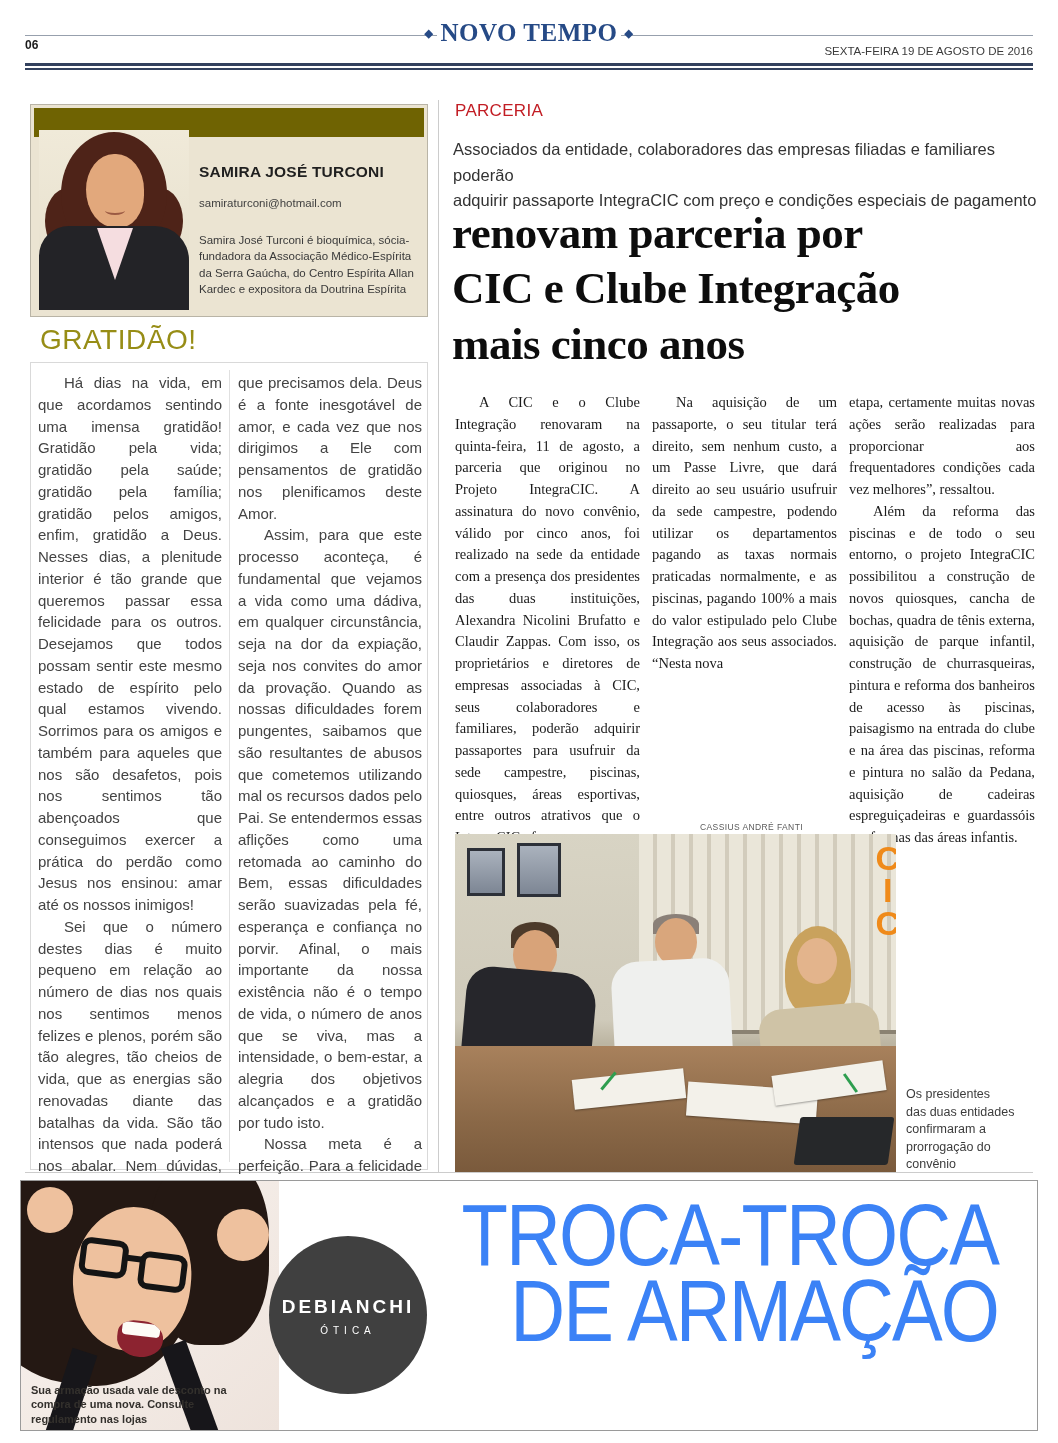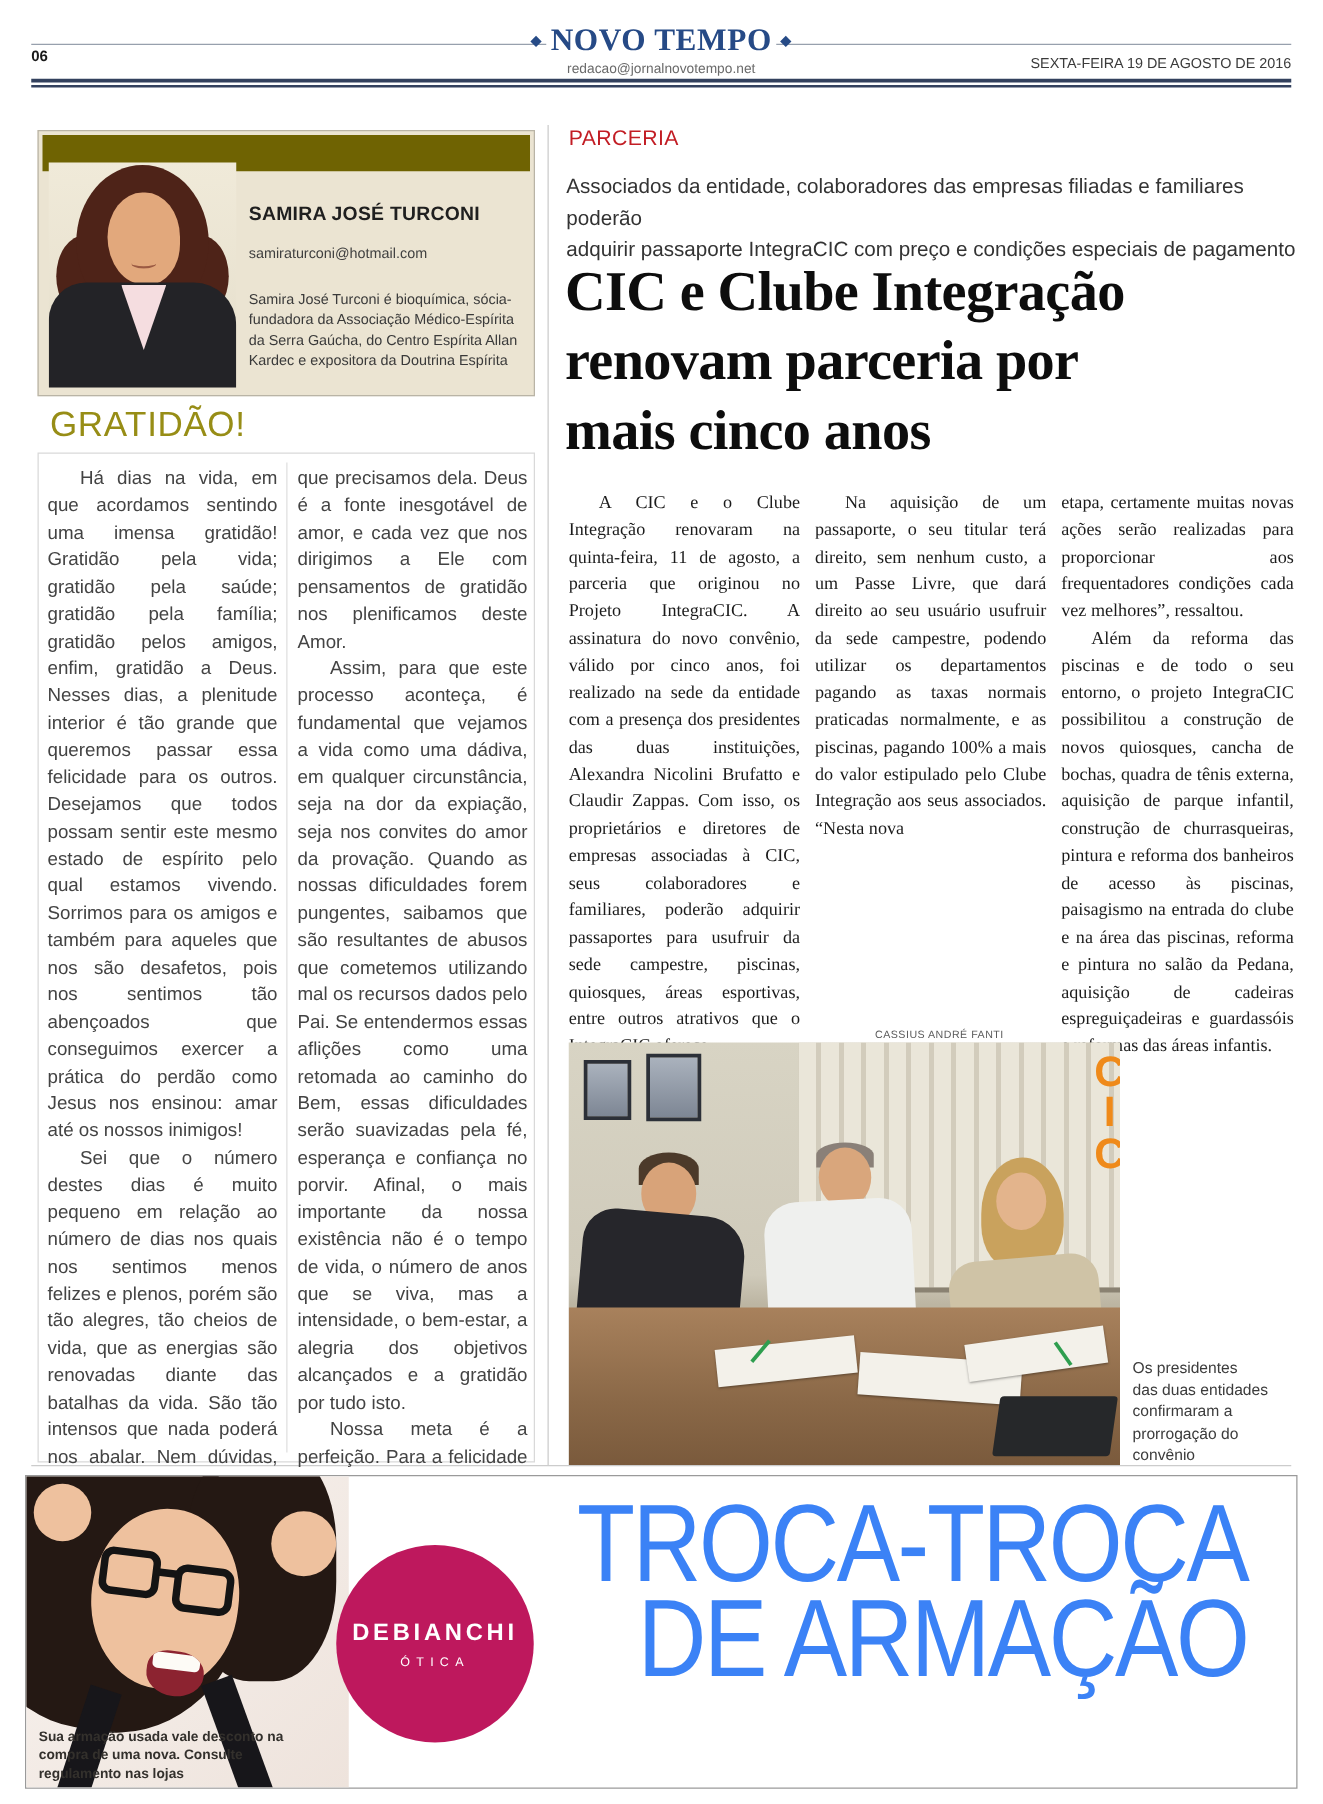--- a/index.html
+++ b/index.html
@@ -138,21 +138,21 @@
   .aw-lens { position: absolute; width: 48px; height: 38px; border: 6px solid #141414; border-radius: 10px; }
   .lensL { left: 0; top: 0; } .lensR { left: 60px; top: 7px; }
   .aw-bridge { position: absolute; left: 45px; top: 13px; width: 18px; height: 6px; background: #141414; }
   .aw-mouth { position: absolute; left: 96px; top: 140px; width: 46px; height: 36px;
     background: #8c2330; border-radius: 45% 55% 60% 60%; transform: rotate(7deg); overflow: hidden; }
   .aw-teeth { position: absolute; left: 4px; top: 2px; width: 38px; height: 13px; background: #fdfbf6; border-radius: 4px; }
   .aw-strap { position: absolute; width: 26px; height: 110px; background: #17161a; }
   .strap1 { left: 34px; top: 168px; transform: rotate(18deg); }
   .strap2 { left: 158px; top: 160px; transform: rotate(-20deg); }
   .ad-circle { position: absolute; left: 248px; top: 55px; width: 158px; height: 158px;
-    background: #be185d; border-radius: 50%; text-align: center; }
+    background: #404040; border-radius: 50%; text-align: center; }
   .ad-brand { margin-top: 60px; color: #ffffff; font-size: 19px; font-weight: bold; letter-spacing: 3px; }
   .ad-brand-sub { color: #ffffff; font-size: 10px; letter-spacing: 5px; margin-top: 7px; }
   .ad-headline { position: absolute; left: 392px; top: 12px; width: 600px; text-align: right;
     color: #3b82f6; font-weight: normal; }
   .ad-headline .line { font-size: 80px; line-height: 76px; letter-spacing: -2px;
     transform: scale(.95, 1.1); transform-origin: center top; white-space: nowrap; }
   .ad-address { position: absolute; right: 14px; top: 176px; text-align: right; color: #1a1a1a; }
   .ad-city { font-size: 16px; font-weight: bold; letter-spacing: 1px; }
   .ad-street { font-size: 14px; margin-top: 1px; }
   .ad-phone { font-weight: bold; font-size: 17px; }
@@ -163,21 +163,20 @@
 </head>
 <body>
 
 <div id="page">
 
   <div class="rule-left"></div>
   <div class="rule-right"></div>
   <div class="masthead">
     <span class="diamond">◆</span><span>NOVO TEMPO</span><span class="diamond">◆</span>
   </div>
-  <div class="header-email">redacao@jornalnovotempo.net</div>
   <div class="page-number">06</div>
   <div class="header-date">SEXTA-FEIRA 19 DE AGOSTO DE 2016</div>
   <div class="double-rule"></div>
   <div class="v-sep"></div>
   <div class="h-sep"></div>
 
   <div class="author-box">
     <div class="author-bar"></div>
     <div class="author-photo">
       <div class="ap-curl-l"></div>
@@ -204,22 +203,22 @@
   <div class="lcol lcol2">
     <p class="noindent">que precisamos dela. Deus é a fonte inesgotável de amor, e cada vez que nos dirigimos a Ele com pensamentos de gratidão nos plenificamos deste Amor.</p>
     <p>Assim, para que este processo aconteça, é fundamental que vejamos a vida como uma dádiva, em qualquer circunstância, seja na dor da expiação, seja nos convites do amor da provação. Quando as nossas dificuldades forem pungentes, saibamos que são resultantes de abusos que cometemos utilizando mal os recursos dados pelo Pai. Se entendermos essas aflições como uma retomada ao caminho do Bem, essas dificuldades serão suavizadas pela fé, esperança e confiança no porvir. Afinal, o mais importante da nossa existência não é o tempo de vida, o número de anos que se viva, mas a intensidade, o bem-estar, a alegria dos objetivos alcançados e a gratidão por tudo isto.</p>
     <p>Nossa meta é a perfeição. Para a felicidade fomos criados; cabendo a cada um, o trabalho e o esforço de fazer desabrochar as nossas potencialidades! Para que consigamos evoluir, o sentimento de GRATIDÃO é fundamental!</p>
   </div>
 
   <div class="kicker">PARCERIA</div>
   <div class="lede">Associados da entidade, colaboradores das empresas filiadas e familiares poderão
 adquirir passaporte IntegraCIC com preço e condições especiais de pagamento</div>
   <div class="headline">
+    <div>renovam parceria por</div>
     <div>CIC e Clube Integração</div>
-    <div>renovam parceria por</div>
     <div>mais cinco anos</div>
   </div>
   <div class="acol acol1">
     <p>A CIC e o Clube Integração renovaram na quinta-feira, 11 de agosto, a parceria que originou no Projeto IntegraCIC. A assinatura do novo convênio, válido por cinco anos, foi realizado na sede da entidade com a presença dos presidentes das duas instituições, Alexandra Nicolini Brufatto e Claudir Zappas. Com isso, os proprietários e diretores de empresas associadas à CIC, seus colaboradores e familiares, poderão adquirir passaportes para usufruir da sede campestre, piscinas, quiosques, áreas esportivas, entre outros atrativos que o IntegraCIC oferece.</p>
     <p>Além de preço especial na aquisição do passe para cinco</p>
   </div>
   <div class="acol acol2">
     <p>Na aquisição de um passaporte, o seu titular terá direito, sem nenhum custo, a um Passe Livre, que dará direito ao seu usuário usufruir da sede campestre, podendo utilizar os departamentos pagando as taxas normais praticadas normalmente, e as piscinas, pagando 100% a mais do valor estipulado pelo Clube Integração aos seus associados. “Nesta nova</p>
   </div>
   <div class="acol acol3">

